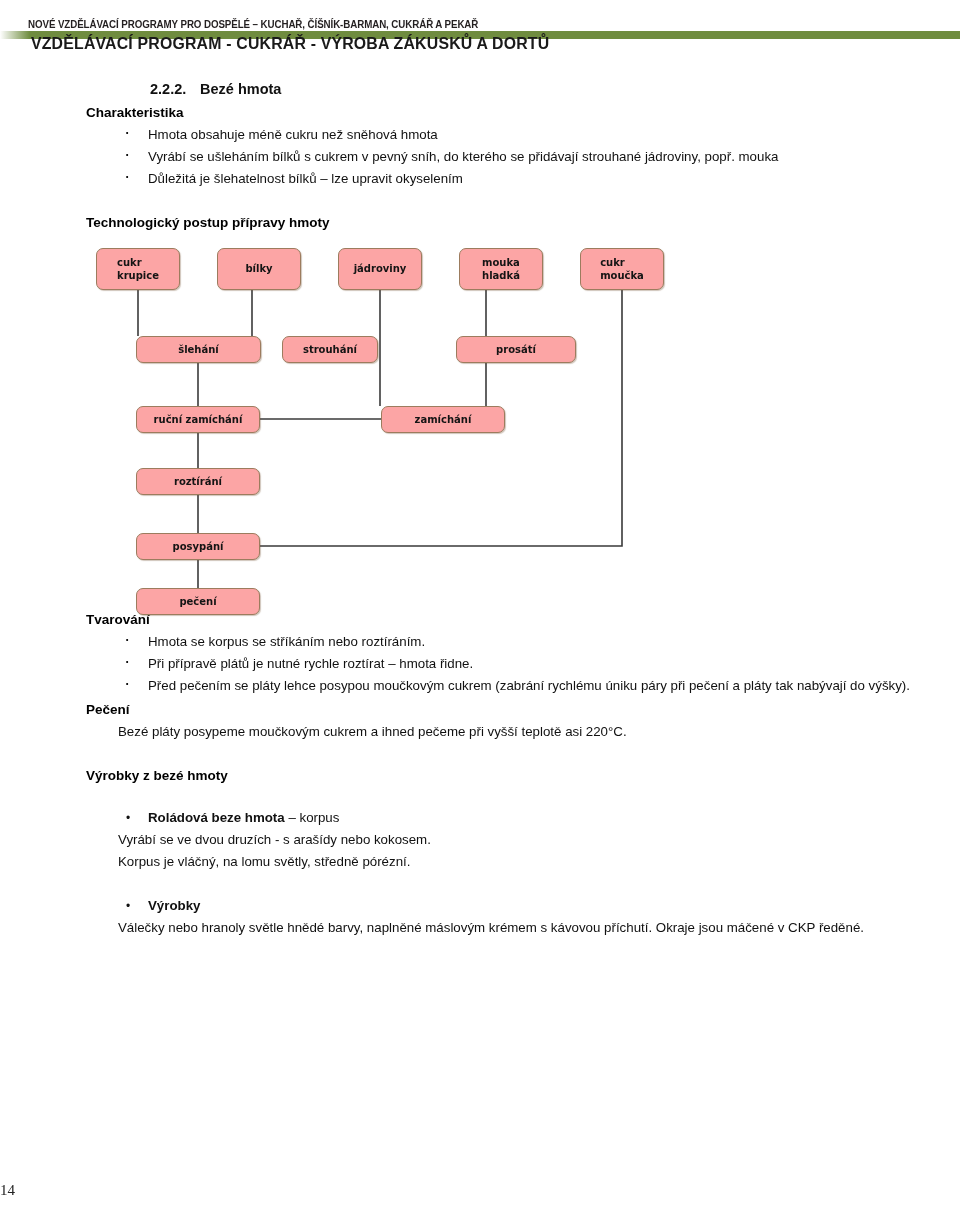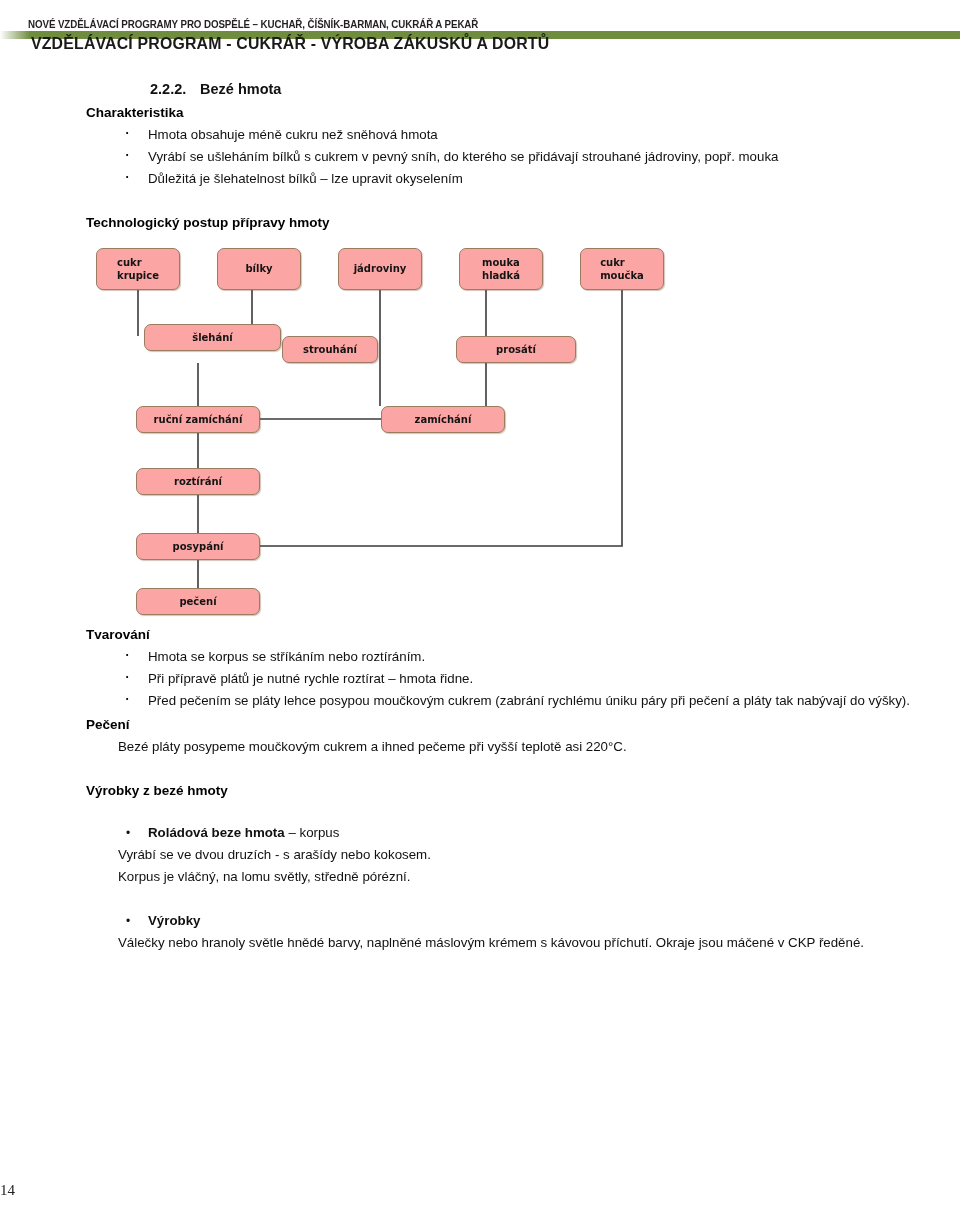--- a/index.html
+++ b/index.html
@@ -240,21 +240,21 @@
       </div>
     <div class="fc-box" style="left:373px; top:0px;   width:84px;  height:42px;">
         <span>mouka
 hladká</span>
       </div>
     <div class="fc-box" style="left:494px; top:0px;   width:84px;  height:42px;">
         <span>cukr
 moučka</span>
       </div>
 
-    <div class="fc-box" style="left:50px;  top:76px;  width:137px; height:27px;margin-left:8px;">
+    <div class="fc-box" style="left:50px;  top:88px;  width:125px; height:27px;">
         <span>šlehání</span>
       </div>
     <div class="fc-box" style="left:196px; top:88px;  width:96px; height:27px;">
         <span>strouhání</span>
       </div>
     <div class="fc-box" style="left:370px; top:88px;  width:120px; height:27px;">
         <span>prosátí</span>
       </div>
 
     <div class="fc-box" style="left:50px;  top:158px; width:124px; height:27px;">
@@ -268,21 +268,21 @@
         <span>roztírání</span>
       </div>
     <div class="fc-box" style="left:50px;  top:285px; width:124px; height:27px;">
         <span>posypání</span>
       </div>
     <div class="fc-box" style="left:50px;  top:340px; width:124px; height:27px;">
         <span>pečení</span>
       </div>
   </div>
 
-  <div class="sub-heading" style="margin-top:16px;">Tvarování</div>
+  <div class="sub-heading" style="margin-top:1px;">Tvarování</div>
   <ul class="bullets">
     <li>Hmota se korpus se stříkáním nebo roztíráním.</li>
     <li>Při přípravě plátů je nutné rychle roztírat – hmota řidne.</li>
     <li>Před pečením se pláty lehce posypou moučkovým cukrem (zabrání rychlému úniku páry při pečení a pláty tak nabývají do výšky).</li>
   </ul>
 
   <div class="sub-heading">Pečení</div>
   <div class="plain-line">Bezé pláty posypeme moučkovým cukrem a ihned  pečeme při vyšší teplotě asi 220°C.</div>
 
   <div class="sub-heading spaced">Výrobky z bezé hmoty</div>

